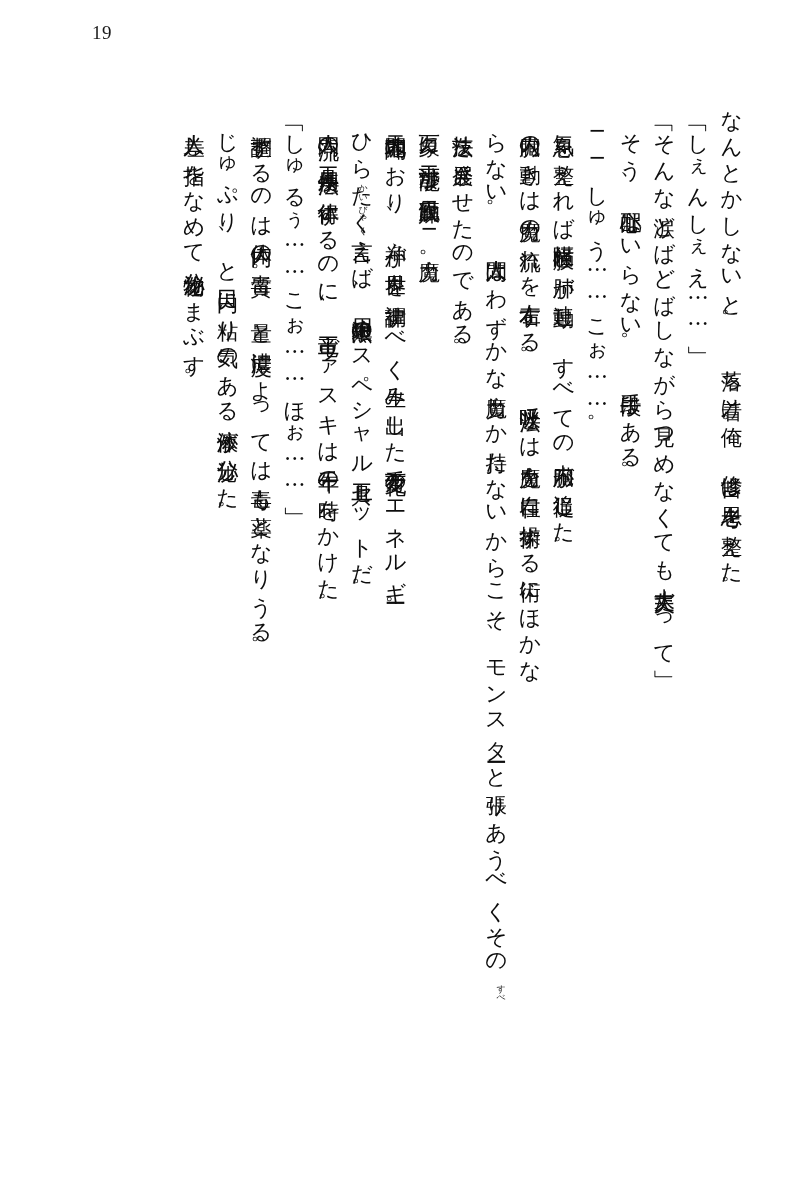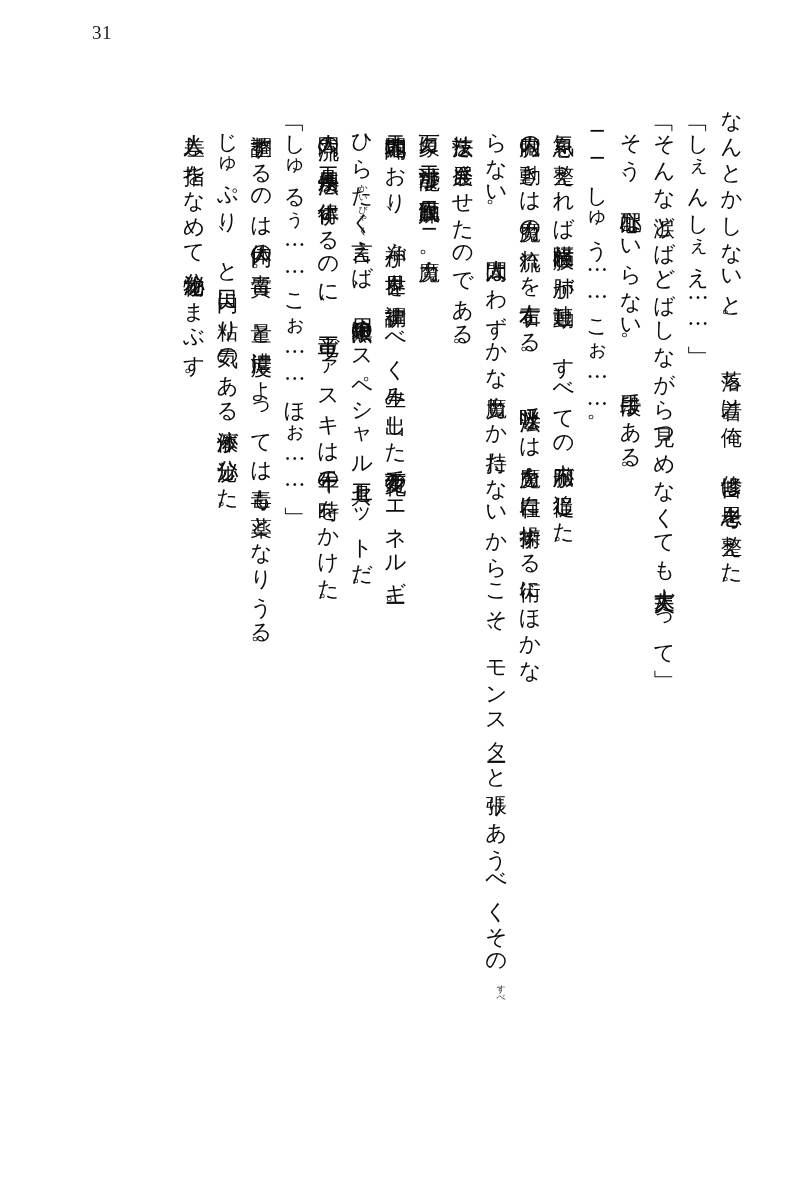--- a/index.html
+++ b/index.html
@@ -81,21 +81,21 @@
     color: #222;
     font-family: "DejaVu Serif", "Liberation Serif", serif;
     line-height: 1.0;
   }
 </style>
 </head>
 <body>
 
 <div id="page">
 
-  <div id="page-number">31</div>
+  <div id="page-number">19</div>
 
   <div id="body-text">
     <div class="col">なんとかしないと。　落ち着け俺。　修吉は思考を整えた。</div>
     <div class="col indent">「しぇんしぇえ……」</div>
     <div class="col indent">「そんな涙どばどばしながら見つめなくても大丈夫だって」</div>
     <div class="col indent">そう、心配はいらない。　手段はある。</div>
     <div class="col indent">──しゅう……こぉ……。</div>
     <div class="col indent">気息を整えれば横隔膜と肺が連動し、すべての内臓が追従した。</div>
     <div class="col indent">内臓の動きは魔力の流れを左右する。　呼吸法とは魔力を自在に操術する術にほかな</div>
     <div class="col indent">らない。　人間はわずかな魔力しか持たないからこそ、モンスターと張りあうべくその</div>

